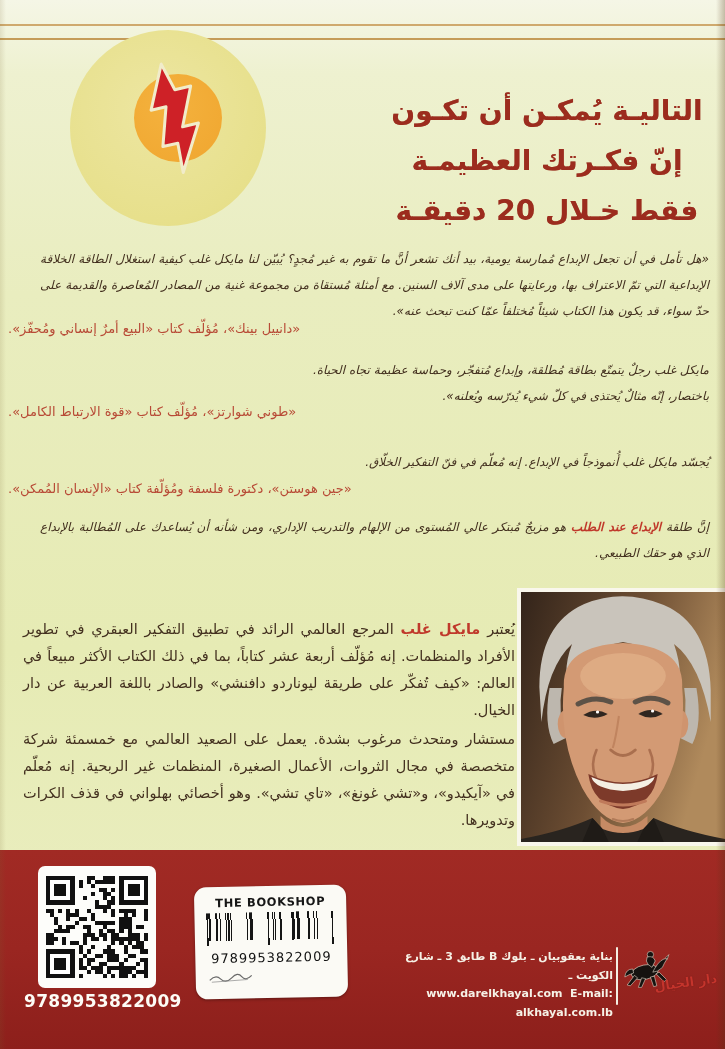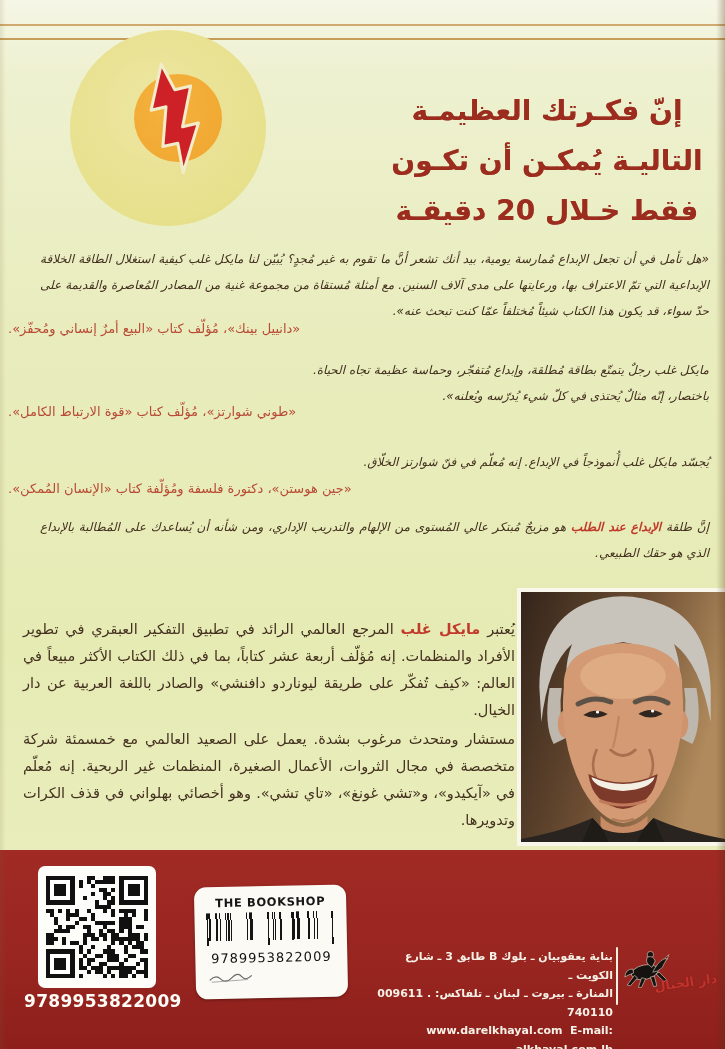--- a/index.html
+++ b/index.html
@@ -80,33 +80,33 @@
 
   <div class="logo-outer"></div>
   <div class="logo-inner"></div>
   <div class="bolt">
     <svg width="54" height="114" viewBox="0 0 54 114">
       <path d="M34 2 L6 40 L21 43 L2 78 L17 81 L10 110 L44 71 L28 68 L52 34 L36 31 Z" fill="#ce2127" stroke="#f1ecca" stroke-width="3" stroke-linejoin="round"></path>
     </svg>
   </div>
 
   <div class="headline">
+    <div>التاليـة يُمكـن أن تكـون</div>
     <div>إنّ فكـرتك العظيمـة</div>
-    <div>التاليـة يُمكـن أن تكـون</div>
     <div>فقط خـلال 20 دقيقـة</div>
   </div>
 
   <div class="quote" id="q1">«هل تأمل في أن تجعل الإبداع مُمارسة يومية، بيد أنك تشعر أنَّ ما تقوم به غير مُجدٍ؟ يُبيّن لنا مايكل غلب كيفية استغلال الطاقة الخلاقة الإبداعية التي تمّ الاعتراف بها، ورعايتها على مدى آلاف السنين. مع أمثلة مُستقاة من مجموعة غنية من المصادر المُعاصرة والقديمة على حدّ سواء، قد يكون هذا الكتاب شيئاً مُختلفاً عمّا كنت تبحث عنه».</div>
   <div class="attr" id="a1">«دانييل بينك»، مُؤلّف كتاب «البيع أمرٌ إنساني ومُحفّز».</div>
 
   <div class="quote nojust" id="q2">مايكل غلب رجلٌ يتمتّع بطاقة مُطلقة، وإبداع مُتفجّر، وحماسة عظيمة تجاه الحياة.
 باختصار، إنّه مثالٌ يُحتذى في كلّ شيء يُدرّسه ويُعلنه».</div>
   <div class="attr" id="a2">«طوني شوارتز»، مُؤلّف كتاب «قوة الارتباط الكامل».</div>
 
-  <div class="quote nojust" id="q3">يُجسّد مايكل غلب أُنموذجاً في الإبداع. إنه مُعلّم في فنّ شوارتز الخلّاق.</div>
+  <div class="quote nojust" id="q3">يُجسّد مايكل غلب أُنموذجاً في الإبداع. إنه مُعلّم في فنّ التفكير الخلّاق.</div>
   <div class="attr" id="a3">«جين هوستن»، دكتورة فلسفة ومُؤلّفة كتاب «الإنسان المُمكن».</div>
 
   <div class="quote" id="q4"><span>إنَّ طلقة </span><span class="red-inline">الإبداع عند الطلب</span><span> هو مزيجٌ مُبتكر عالي المُستوى من الإلهام والتدريب الإداري، ومن شأنه أن يُساعدك على المُطالبة بالإبداع الذي هو حقك الطبيعي.</span></div>
 
   <div class="bio" id="bio1"><span>يُعتبر </span><span class="red-inline">مايكل غلب</span><span> المرجع العالمي الرائد في تطبيق التفكير العبقري في تطوير الأفراد والمنظمات. إنه مُؤلّف أربعة عشر كتاباً، بما في ذلك الكتاب الأكثر مبيعاً في العالم: «كيف تُفكّر على طريقة ليوناردو دافنشي» والصادر باللغة العربية عن دار الخيال.</span></div>
   <div class="bio" id="bio2">مستشار ومتحدث مرغوب بشدة. يعمل على الصعيد العالمي مع خمسمئة شركة متخصصة في مجال الثروات، الأعمال الصغيرة، المنظمات غير الربحية. إنه مُعلّم في «آيكيدو»، و«تشي غونغ»، «تاي تشي». وهو أخصائي بهلواني في قذف الكرات وتدويرها.</div>
 
   <div class="photo">
     <svg viewBox="0 0 200 250" preserveAspectRatio="none">
       <defs>
@@ -392,21 +392,20 @@
       <div class="sticker-note">
         <svg width="46" height="10" viewBox="0 0 46 10">
           <path d="M2 7 Q8 1 13 6 T24 5 T34 4 T44 3" stroke="#6a6a6a" stroke-width="1.2" fill="none"></path>
           <path d="M4 9 L40 7" stroke="#8a8a8a" stroke-width=".7" fill="none"></path>
         </svg>
       </div>
     </div>
 
     <div class="publisher" style="top:98px;">
       <div>بناية يعقوبيان ـ بلوك B طابق 3 ـ شارع الكويت ـ</div>
-      <div><span>المنارة ـ بيروت ـ لبنان ـ تلفاكس:</span> <span class="ltr">009611 . 740110</span></div>
       <div class="ltr"><span>www.darelkhayal.com</span>&nbsp;&nbsp;<span>E-mail: alkhayal.com.lb</span></div>
     </div>
 
     <div class="pub-divider" style="top:97px; left:616px;"></div>
 
     <div class="pub-logo" style="top:98px;">
       <svg width="48" height="42" viewBox="0 0 60 52">
         <g fill="#15120f" stroke="#e9e2d2" stroke-width=".7">
           <ellipse cx="26" cy="30" rx="17" ry="9" transform="rotate(-12 26 30)"></ellipse>
           <path d="M38 26 Q46 12 54 13 Q50 19 48 24 Q42 30 36 30 Z"></path>

